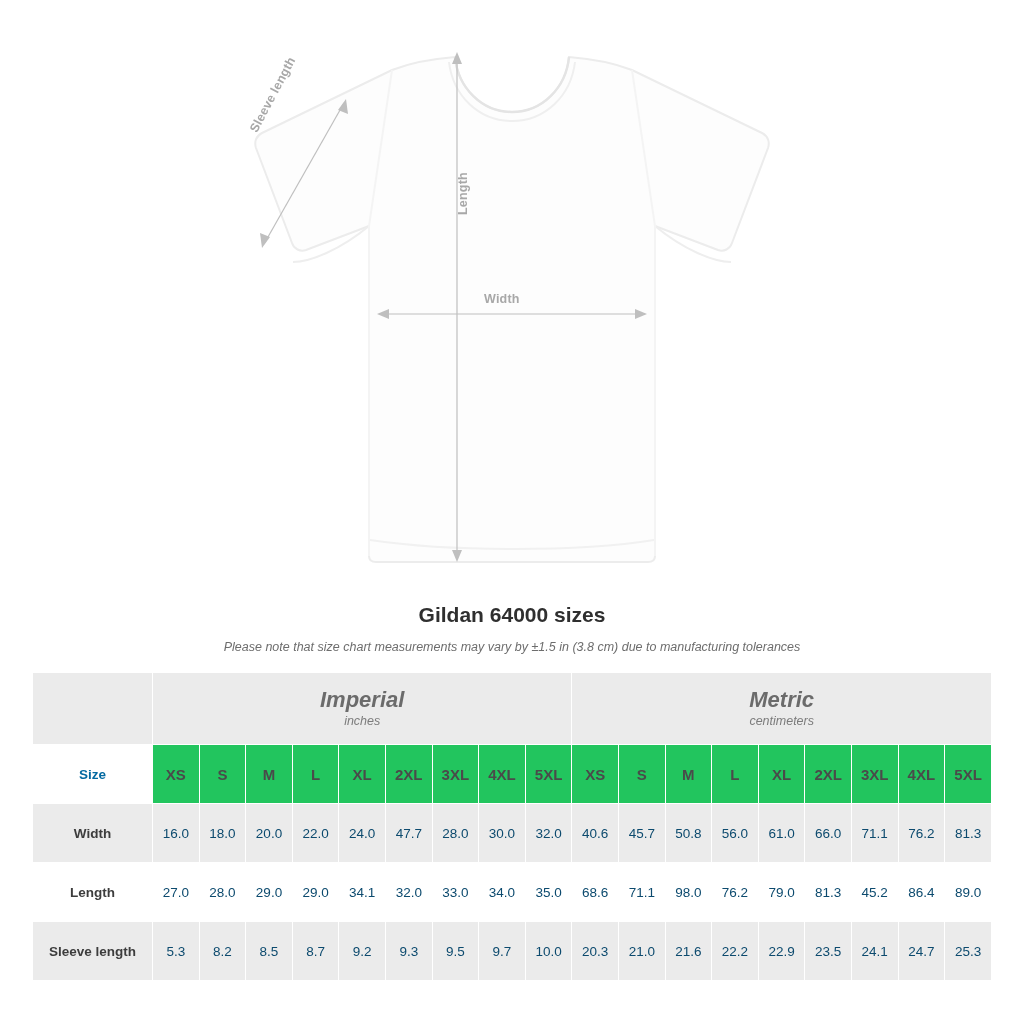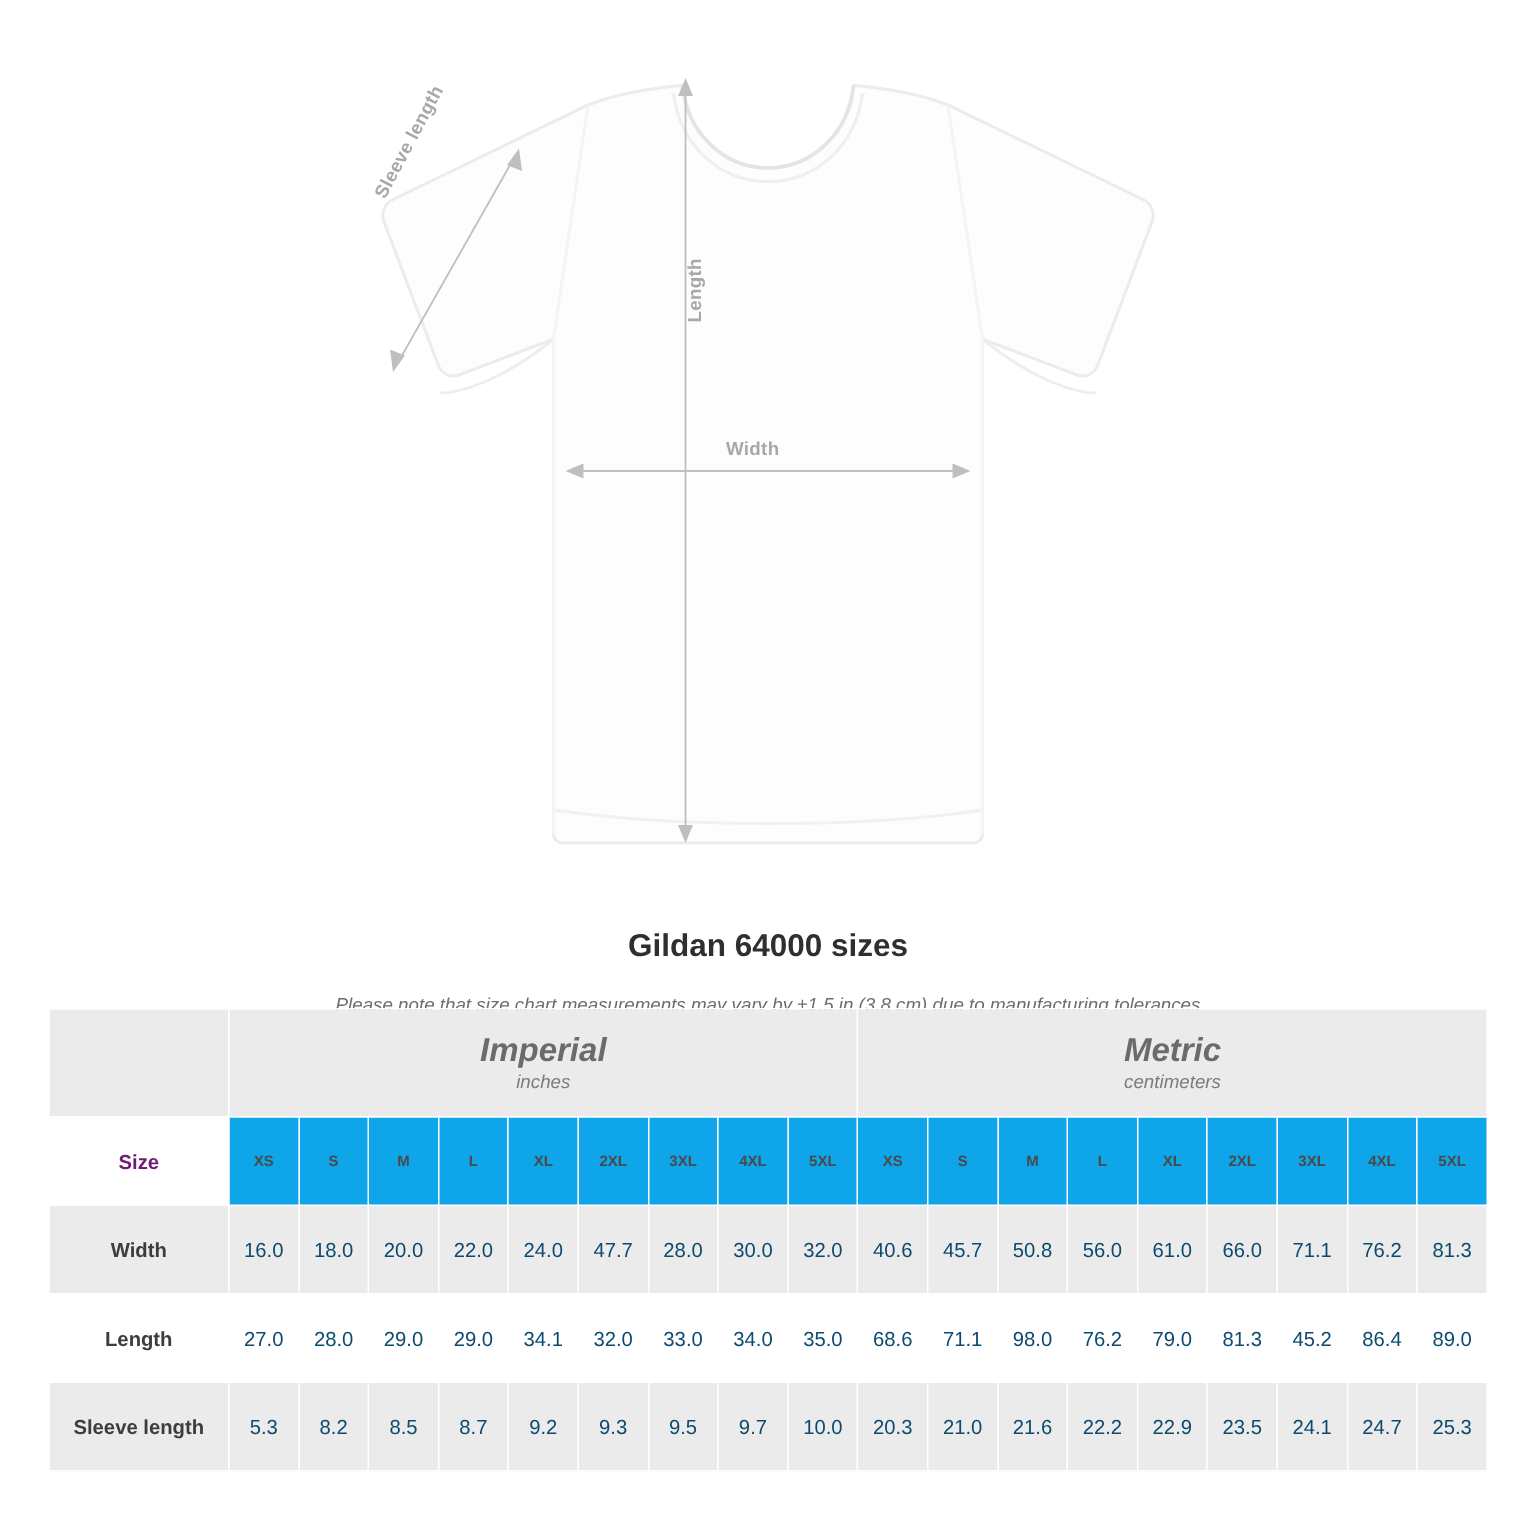--- a/index.html
+++ b/index.html
@@ -62,21 +62,21 @@
     position: absolute;
     left: 0;
     top: 600px;
     width: 1024px;
     text-align: center;
   }
   #chart-title {
     font-size: 21px;
     font-weight: bold;
     color: #2f2f2f;
-    margin: 16px;
+    margin: 0;
     line-height: 30px;
   }
   #chart-note {
     font-size: 12.5px;
     font-style: italic;
     color: #6d6d6d;
     margin: 9px 0 0 0;
     line-height: 16px;
   }
 
@@ -114,31 +114,31 @@
     font-size: 12.5px;
     font-style: italic;
     color: #7c7c7c;
     line-height: 18px;
     text-align: center;
   }
   .corner-blank {
     background: #ebebeb;
   }
   tr.header-row td {
-    background: #0ea5e9;
+    background: #22c55e;
     height: 59px;
-    font-size: 10px;
+    font-size: 15px;
     font-weight: bold;
     color: #4a4a4a;
   }
   tr.header-row td.rowhead {
     background: #ffffff;
     font-size: 13.5px;
     font-weight: bold;
-    color: #701a75;
+    color: #0369a1;
   }
   tr.band-grey td {
     background: #ebebeb;
   }
   tr.band-white td {
     background: #ffffff;
   }
   tbody td {
     height: 59px;
     font-size: 13.5px;

